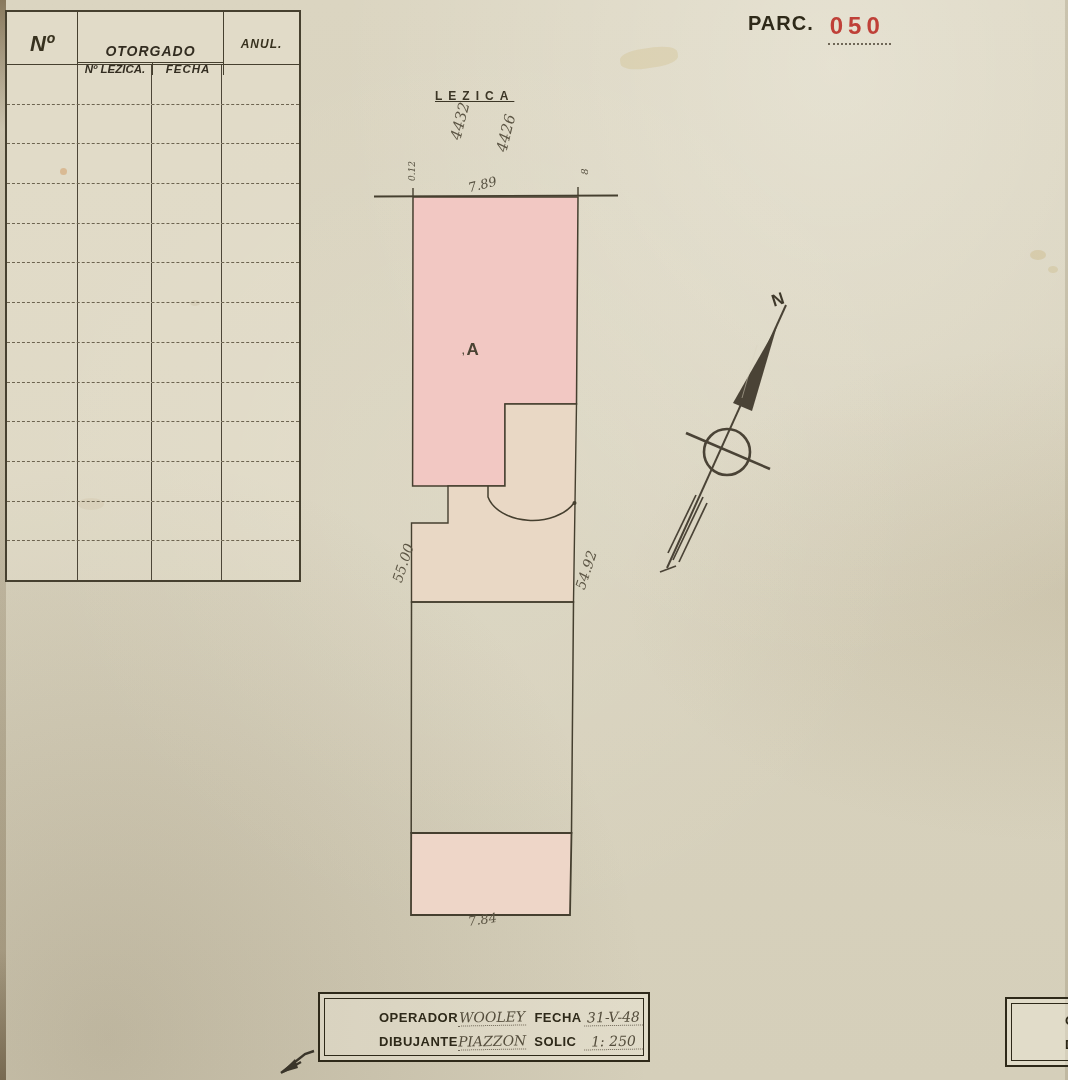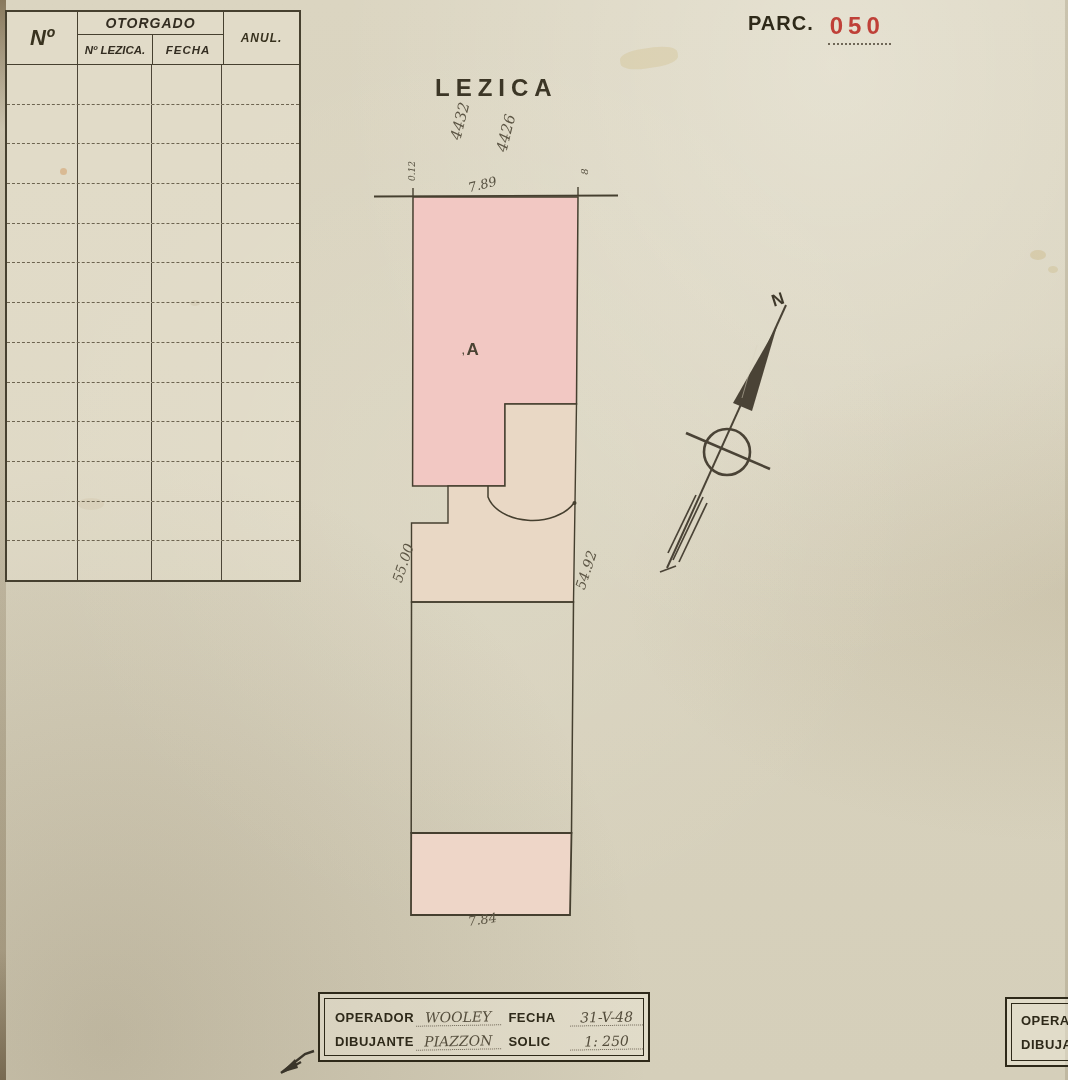--- a/index.html
+++ b/index.html
@@ -27,59 +27,59 @@
 
   
   .regtable{position:absolute;left:5px;top:10px;width:292px;height:568px;
     border:2px solid #46402f;display:flex;flex-direction:column;background:rgba(238,233,215,.35);font-style:italic;}
   .thead{height:52px;display:grid;grid-template-columns:71px 145px 76px;border-bottom:1.6px solid #46402f;}
   .th{display:flex;align-items:center;justify-content:center;font-weight:bold;color:#38321f;}
   .th-no{font-size:22px;border-right:1.6px solid #46402f;}
   .th-anul{font-size:12px;letter-spacing:1px;border-left:1.6px solid #46402f;}
   .th-mid{display:flex;flex-direction:column;}
   .th-otorgado{flex:0 0 22px;display:flex;align-items:center;justify-content:center;
-    font-size:14px;font-weight:bold;letter-spacing:1px;border-bottom:1.4px solid #46402f;}
+    font-size:14px;font-weight:bold;letter-spacing:1px;border-bottom:1.4px solid #46402f;margin-top:28px;}
   .th-sub{flex:1;display:grid;grid-template-columns:74px 71px;}
   .th-solic,.th-fecha{display:flex;align-items:center;justify-content:center;font-size:11.5px;font-weight:bold;}
   .th-fecha{border-left:1.4px solid #46402f;letter-spacing:1px;}
   .tbody{flex:1;display:flex;flex-direction:column;}
   .trow{flex:1;display:grid;grid-template-columns:71px 74px 70px 77px;border-bottom:1px dashed #6d6450;}
   .trow:last-child{border-bottom:none;}
   .tcell{border-right:1.4px solid #4d4638;}
   .tcell:last-child{border-right:none;}
 
   
   .parc{position:absolute;left:748px;top:12px;display:flex;align-items:flex-start;}
   .parc-label{font-size:20px;font-weight:bold;letter-spacing:1px;color:#2e2919;}
   .parc-num{margin-left:14px;font-size:24px;font-weight:bold;letter-spacing:5px;color:#bf4038;
     border-bottom:2px dotted #6f6757;padding:0 6px 3px 2px;}
 
   
   .lbl{position:absolute;color:#3c3626;}
-  .street-name{left:435px;top:74px;font-size:24px;font-weight:bold;letter-spacing:6px;}
+  .street-name{left:435px;top:89px;font-size:12px;font-weight:bold;letter-spacing:6px;text-decoration:underline;}
   .hand{font-family:"DejaVu Serif",serif;font-style:italic;color:#5c5544;}
   .hn1{left:432px;top:112px;font-size:15px;transform:rotate(-76deg);transform-origin:center;width:56px;text-align:center;}
   .hn2{left:478px;top:124px;font-size:15px;transform:rotate(-76deg);transform-origin:center;width:56px;text-align:center;}
   .fd-left{left:398px;top:166px;font-size:9px;transform:rotate(-90deg);width:28px;text-align:center;color:#565040;}
   .fd-center{left:468px;top:177px;font-size:13px;transform:rotate(-14deg);color:#565040;}
   .fd-right{left:572px;top:166px;font-size:10px;transform:rotate(-90deg);width:24px;text-align:center;color:#565040;}
   .sd-left{left:380px;top:555px;font-size:14px;transform:rotate(-72deg);width:46px;text-align:center;}
   .sd-right{left:563px;top:562px;font-size:14px;transform:rotate(-72deg);width:46px;text-align:center;}
   .rear-dim{left:468px;top:912px;font-size:13px;transform:rotate(-8deg);}
   .bldg{left:462px;top:340px;font-size:17px;font-weight:bold;color:#4a4333;letter-spacing:1px;}
   .bldg .tick{font-size:9px;vertical-align:1px;margin-right:1px;}
   .north-n{left:772px;top:290px;font-size:17px;font-weight:bold;transform:rotate(-18deg);color:#3e382a;}
 
   
   .tblock{position:absolute;left:318px;top:992px;width:328px;height:66px;
     border:2.2px solid #2e2919;background:rgba(240,236,220,.45);}
   .tblock-inner{position:absolute;left:4px;top:4px;right:4px;bottom:4px;border:1.6px solid #2e2919;
     padding:6px 0 0 10px;box-sizing:border-box;}
   .trowt{height:24px;display:flex;align-items:center;}
-  .plabel{font-size:13px;font-weight:bold;letter-spacing:.5px;color:#2e2919;}
+  .plabel{font-size:13px;font-weight:bold;letter-spacing:.5px;color:#2e2919;margin-left:44px;}
   .pl1{width:84px;}  .pl2{width:64px;margin-left:8px;}
   .pvalue{font-family:"DejaVu Serif",serif;font-style:italic;font-size:14px;color:#544d3c;
     border-bottom:1.6px dotted #6f6757;text-align:center;}
   .pv1{width:88px;transform:rotate(-1deg);}
   .pv2{width:76px;transform:rotate(-1deg);}
   .tblock-corner{position:absolute;left:1005px;top:997px;width:110px;height:66px;
     border:2.2px solid #2e2919;background:rgba(240,236,220,.45);}
   .tbc-inner{position:absolute;left:4px;top:4px;right:-2px;bottom:4px;border:1.6px solid #2e2919;
     padding:7px 0 0 9px;box-sizing:border-box;}
   .tbc-inner .plabel{display:block;height:24px;line-height:20px;}

